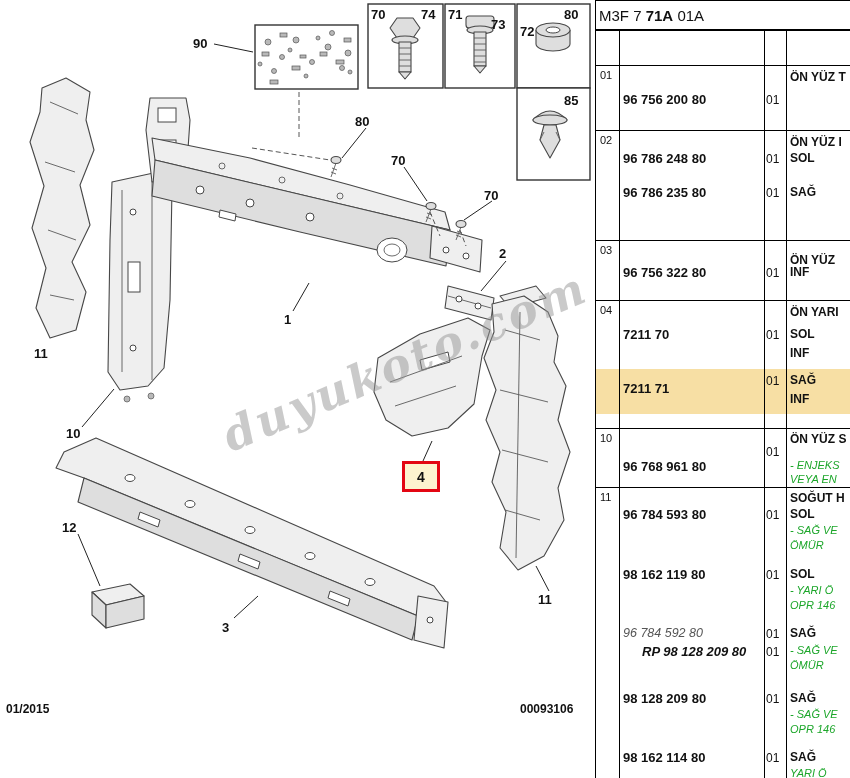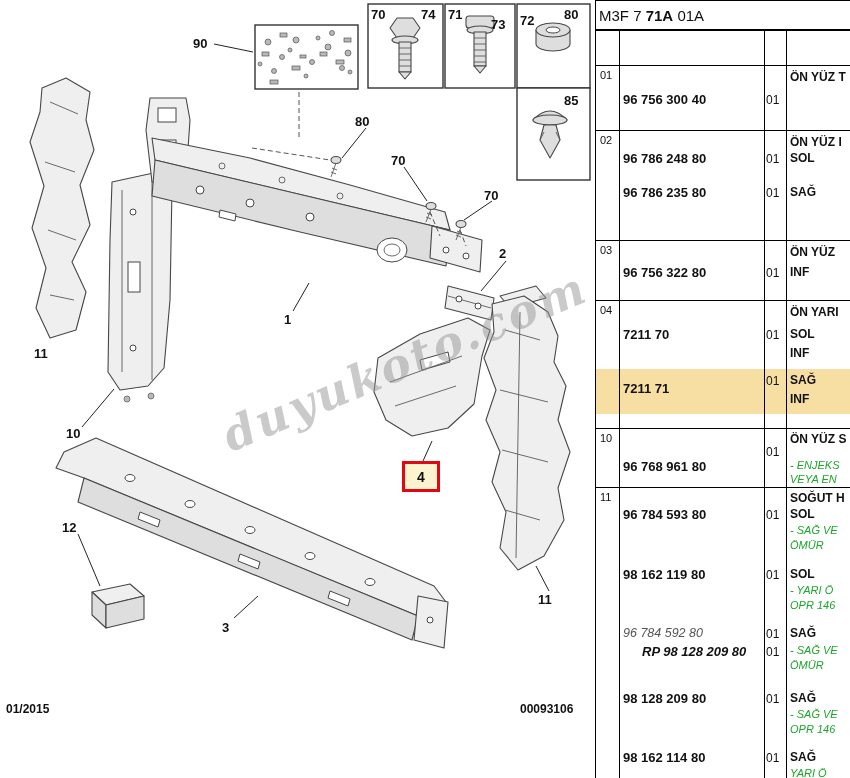--- a/index.html
+++ b/index.html
@@ -225,21 +225,21 @@
   <div class="lbl" style="left:34px;top:346px">11</div>
   <div class="lbl" style="left:66px;top:426px">10</div>
   <div class="lbl" style="left:62px;top:520px">12</div>
   <div class="lbl" style="left:222px;top:620px">3</div>
   <div class="lbl" style="left:538px;top:592px">11</div>
 
   <div class="lbl" style="left:371px;top:7px">70</div>
   <div class="lbl" style="left:421px;top:7px">74</div>
   <div class="lbl" style="left:448px;top:7px">71</div>
   <div class="lbl" style="left:491px;top:17px">73</div>
-  <div class="lbl" style="left:520px;top:13px">72</div>
+  <div class="lbl" style="left:520px;top:24px">72</div>
   <div class="lbl" style="left:564px;top:7px">80</div>
   <div class="lbl" style="left:564px;top:93px">85</div>
 
   <div class="redbox">
     <span>4</span>
   </div>
 
   <div class="watermark">duyukoto.com</div>
 
   <div class="footer" style="left:6px;top:702px">01/2015</div>
@@ -248,38 +248,38 @@
 
 <div class="ptable">
   <div class="t-header">
     <span>M3F 7 </span><span class="b">71A</span><span> 01A</span>
   </div>
   <div class="t-band"></div>
 
   <div class="t-group" style="height:65px">
     <span class="idx" style="top:3px">01</span>
     <span class="dsc" style="top:4px">ÖN YÜZ T</span>
-    <span class="pn" style="top:26px">96 756 300 40</span>
+    <span class="pn" style="top:26px">96 756 200 80</span>
     <span class="qty" style="top:27px">01</span>
   </div>
 
   <div class="t-group" style="height:110px">
     <span class="idx" style="top:3px">02</span>
     <span class="dsc" style="top:4px">ÖN YÜZ I</span>
     <span class="pn" style="top:20px">96 786 248 80</span>
     <span class="qty" style="top:21px">01</span>
     <span class="dsc" style="top:20px">SOL</span>
     <span class="pn" style="top:54px">96 786 235 80</span>
     <span class="qty" style="top:55px">01</span>
     <span class="dsc" style="top:54px">SAĞ</span>
   </div>
 
   <div class="t-group" style="height:60px">
     <span class="idx" style="top:3px">03</span>
-    <span class="dsc" style="top:4px">ÖN YÜZ</span>
+    <span class="dsc" style="top:12px">ÖN YÜZ</span>
     <span class="pn" style="top:24px">96 756 322 80</span>
     <span class="qty" style="top:25px">01</span>
     <span class="dsc" style="top:24px">INF</span>
   </div>
 
   <div class="t-group" style="height:128px">
     <div class="hl" style="top:68px;height:45px"></div>
     <span class="idx" style="top:3px">04</span>
     <span class="dsc" style="top:4px">ÖN YARI</span>
     <span class="pn" style="top:26px">7211 70</span>

